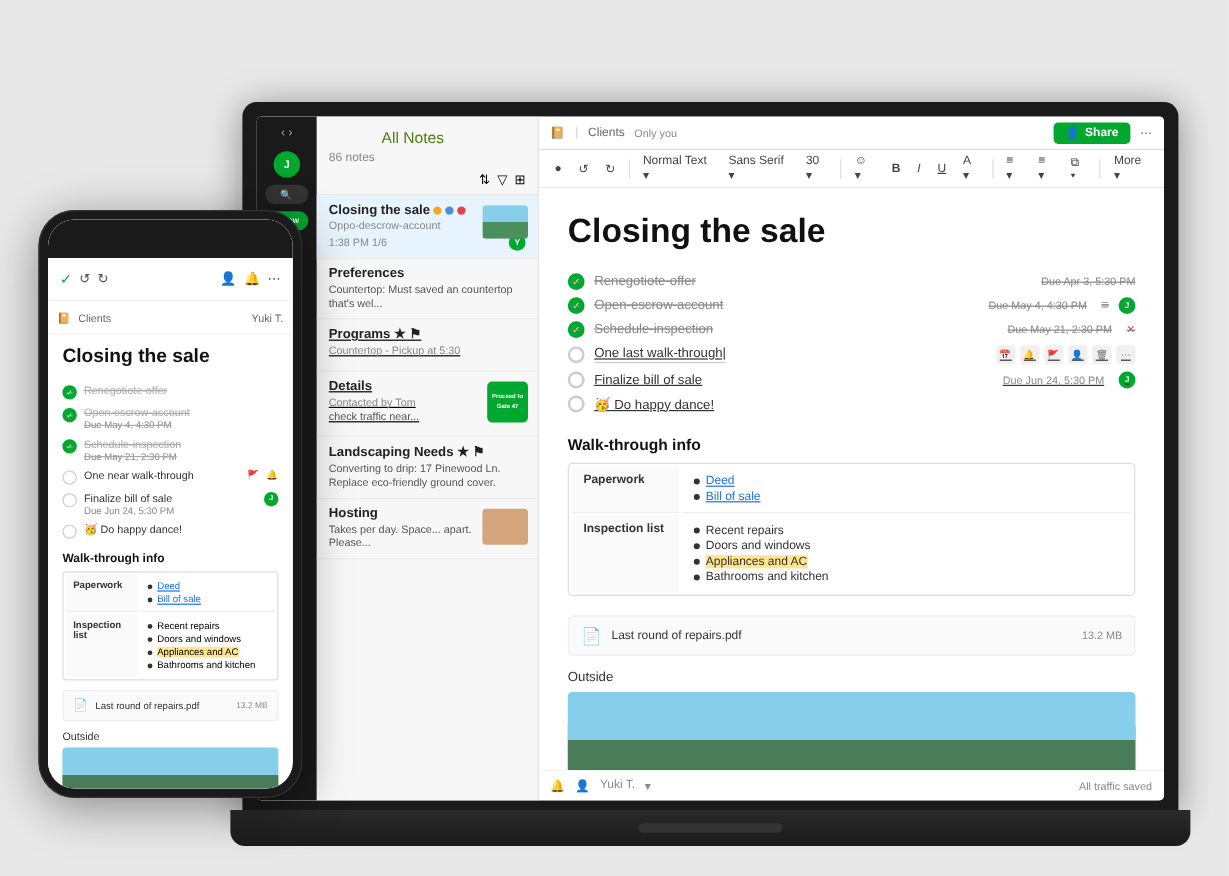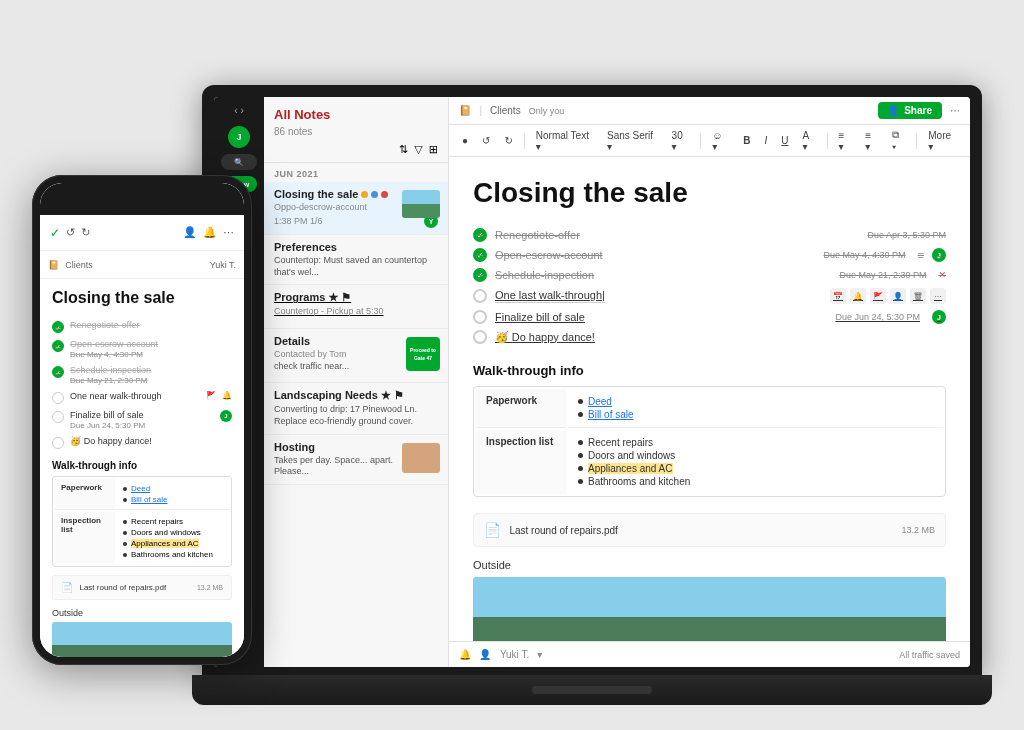--- a/index.html
+++ b/index.html
@@ -80,23 +80,24 @@
       display: flex;
       flex-direction: column;
       font-size: 11px;
     }
     .sidebar-header {
       padding: 10px 10px 6px;
       border-bottom: 1px solid #e0e0e0;
     }
     .sidebar-title {
       font-size: 13px;
-      font-weight: 700;
-      color: #b91c1c;
+      font-weight: 400;
+      color: #4d7c0f;
       margin-bottom: 4px;
+      margin-left: 44px;
     }
     .sidebar-count {
       font-size: 10px;
       color: #888;
       margin-bottom: 6px;
     }
     .sidebar-actions {
       display: flex;
       gap: 6px;
       justify-content: flex-end;
@@ -656,21 +657,20 @@
         <div class="sidebar">
           <div class="sidebar-header">
             <div class="sidebar-title">All Notes</div>
             <div class="sidebar-count">86 notes</div>
             <div class="sidebar-actions">
               <span>⇅</span>
               <span>▽</span>
               <span>⊞</span>
             </div>
           </div>
-          <div class="sidebar-section-label">JUN 2021</div>
 
           <div class="note-item active" style="min-height:52px;">
             <div class="note-item-title">
               <span>Closing the sale</span>
               <span class="tag-dot tag-yellow"></span>
               <span class="tag-dot tag-blue"></span>
               <span class="tag-dot tag-red"></span>
             </div>
             <div class="note-item-sub">Oppo-descrow-account</div>
             <div class="note-item-meta">
@@ -685,21 +685,21 @@
           <div class="note-item" style="min-height:44px;">
             <div class="note-item-title">Preferences</div>
             <div class="note-item-preview">Countertop: Must saved an countertop that's wel...</div>
           </div>
 
           <div class="note-item" style="min-height:44px;text-decoration:underline;">
             <div class="note-item-title">Programs ★ ⚑</div>
             <div class="note-item-sub">Countertop - Pickup at 5:30</div>
           </div>
 
-          <div class="note-item" style="min-height:54px;padding-right:50px;">
+          <div class="note-item" style="min-height:54px;padding-right:50px;text-decoration:underline;">
             <div class="note-item-title">Details</div>
             <div class="note-item-sub">Contacted by Tom</div>
             <div class="note-item-preview">check traffic near...</div>
             <div class="qr-thumb">
               <div class="qr-text">Proceed to</div>
               <div class="qr-text">Gate 47</div>
             </div>
           </div>
 
           <div class="note-item" style="min-height:44px;">

